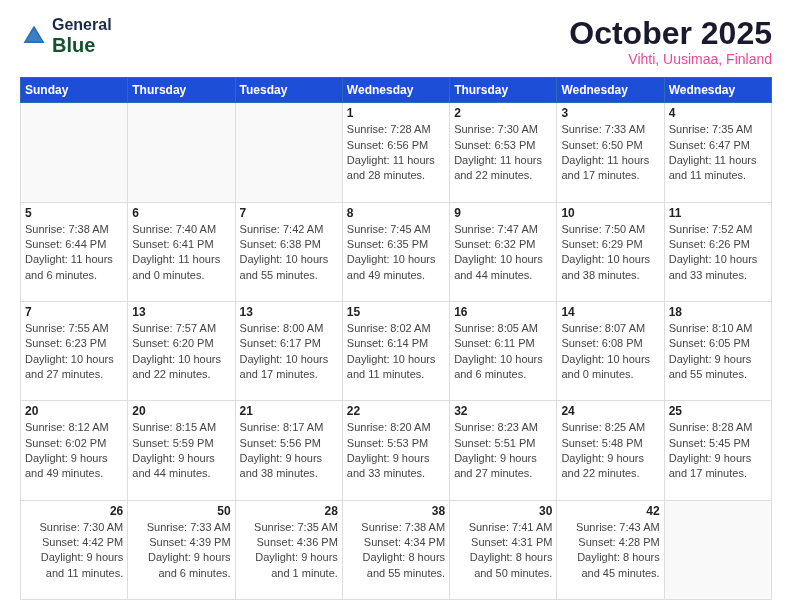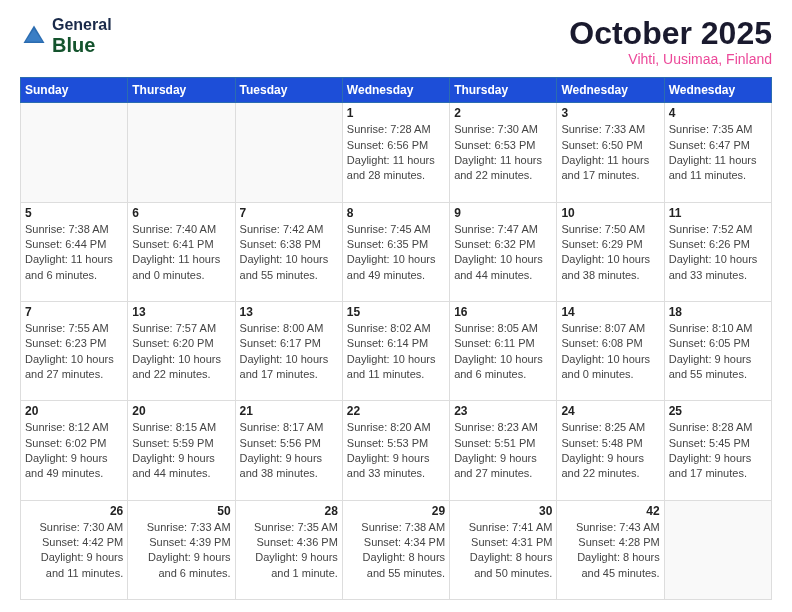--- a/index.html
+++ b/index.html
@@ -215,21 +215,21 @@
           </td>
           <td>
             <span class="day-num">21</span>
             <div class="day-info">Sunrise: 8:17 AM<br>Sunset: 5:56 PM<br>Daylight: 9 hours<br>and 38 minutes.</div>
           </td>
           <td>
             <span class="day-num">22</span>
             <div class="day-info">Sunrise: 8:20 AM<br>Sunset: 5:53 PM<br>Daylight: 9 hours<br>and 33 minutes.</div>
           </td>
           <td>
-            <span class="day-num">23</span>
+            <span class="day-num">32</span>
             <div class="day-info">Sunrise: 8:23 AM<br>Sunset: 5:51 PM<br>Daylight: 9 hours<br>and 27 minutes.</div>
           </td>
           <td>
             <span class="day-num">24</span>
             <div class="day-info">Sunrise: 8:25 AM<br>Sunset: 5:48 PM<br>Daylight: 9 hours<br>and 22 minutes.</div>
           </td>
           <td>
             <span class="day-num">25</span>
             <div class="day-info">Sunrise: 8:28 AM<br>Sunset: 5:45 PM<br>Daylight: 9 hours<br>and 17 minutes.</div>
           </td>
@@ -241,21 +241,21 @@
           </td>
           <td>
             <span class="day-num">50</span>
             <div class="day-info">Sunrise: 7:33 AM<br>Sunset: 4:39 PM<br>Daylight: 9 hours<br>and 6 minutes.</div>
           </td>
           <td>
             <span class="day-num">28</span>
             <div class="day-info">Sunrise: 7:35 AM<br>Sunset: 4:36 PM<br>Daylight: 9 hours<br>and 1 minute.</div>
           </td>
           <td>
-            <span class="day-num">29</span>
+            <span class="day-num">38</span>
             <div class="day-info">Sunrise: 7:38 AM<br>Sunset: 4:34 PM<br>Daylight: 8 hours<br>and 55 minutes.</div>
           </td>
           <td>
             <span class="day-num">30</span>
             <div class="day-info">Sunrise: 7:41 AM<br>Sunset: 4:31 PM<br>Daylight: 8 hours<br>and 50 minutes.</div>
           </td>
           <td>
             <span class="day-num">42</span>
             <div class="day-info">Sunrise: 7:43 AM<br>Sunset: 4:28 PM<br>Daylight: 8 hours<br>and 45 minutes.</div>
           </td>

